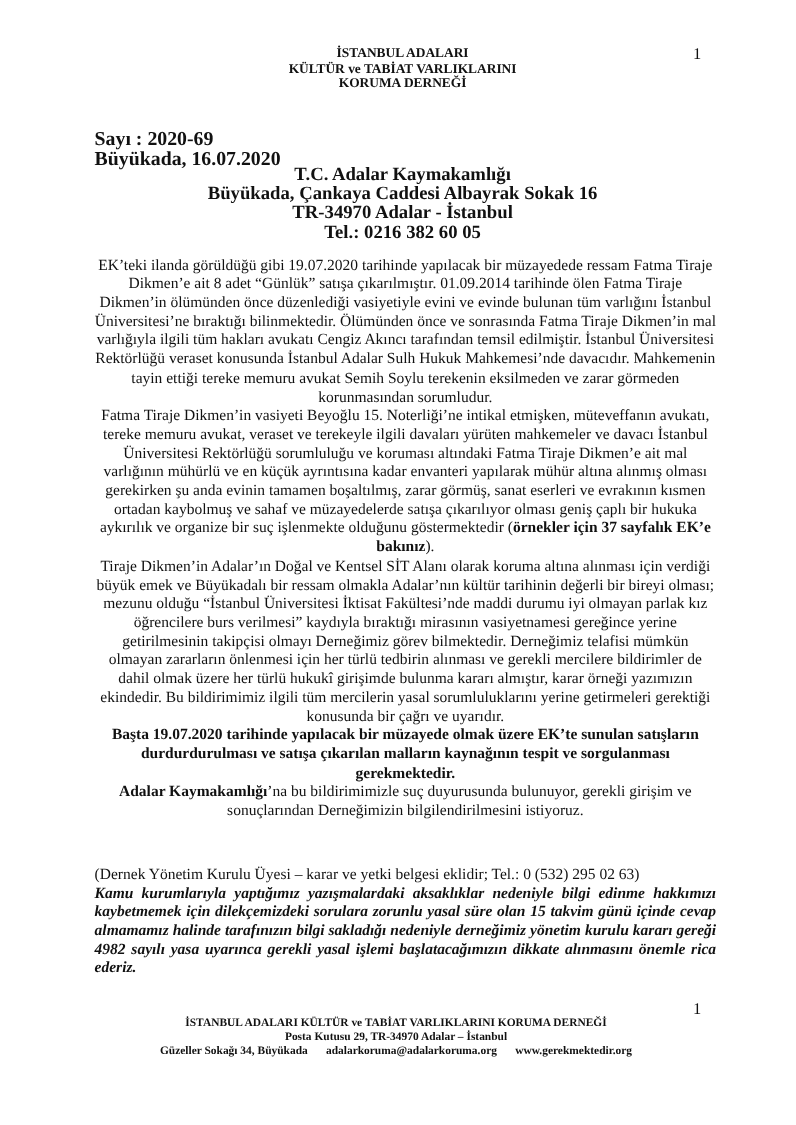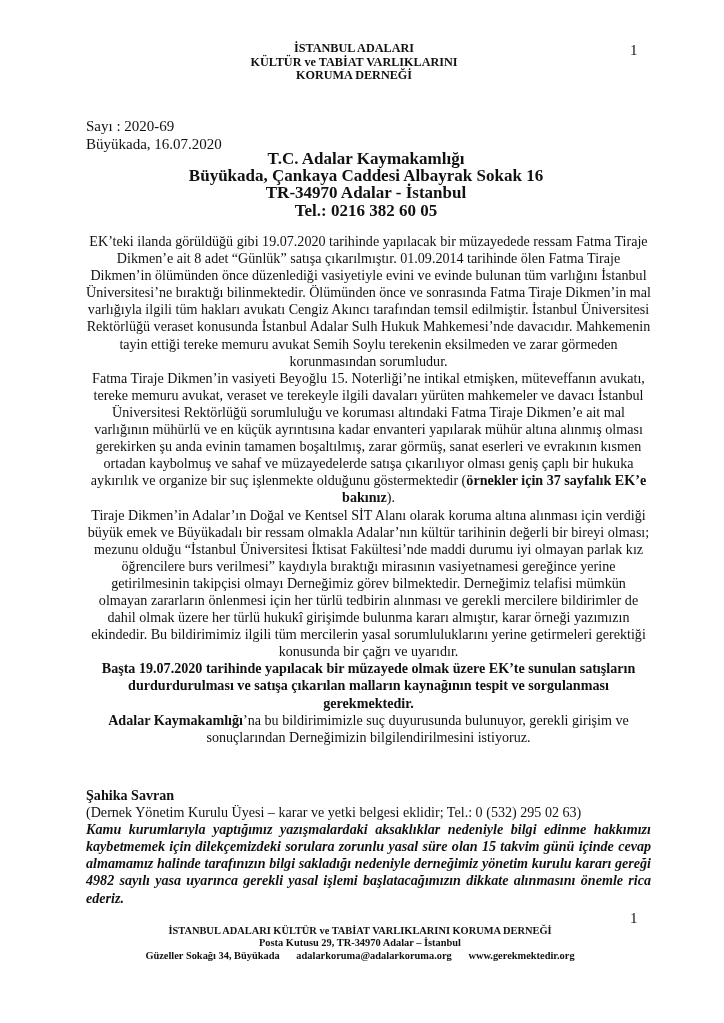--- a/index.html
+++ b/index.html
@@ -5,26 +5,26 @@
     html, body { margin: 0; padding: 0; background: #ffffff; }
     body {
       width: 724px; height: 1023px; position: relative; overflow: hidden;
       font-family: "Liberation Serif", "DejaVu Serif", serif;
       color: #111111;
     }
     .page-num { position: absolute; font-size: 15px; }
     .page-num.top { left: 630px; top: 42px; }
     .page-num.bottom { left: 630px; top: 910px; }
     .header {
-      position: absolute; left: 204px; top: 42px; width: 300px;
+      position: absolute; left: 216px; top: 42px; width: 300px;
       text-align: center; font-weight: bold; font-size: 12.2px; line-height: 13.5px;
     }
     .meta {
-      position: absolute; left: 86px; top: 118px; font-weight: normal;
-      font-size: 15px; line-height: 17.5px;
+      position: absolute; left: 86px; top: 118px; font-weight: bold;
+      font-size: 18px; line-height: 17.5px;
     }
     .recipient {
       position: absolute; left: 86px; top: 150px; width: 560px; text-align: center;
       font-weight: bold; font-size: 17px; line-height: 17.2px;
     }
     .body-text {
       position: absolute; left: 86px; top: 233px; width: 565px;
       font-size: 14.1px; line-height: 17.1px;
     }
     .body-text p { margin: 0; text-align: center; }
@@ -63,21 +63,20 @@
 
 <div class="body-text">
   <p>EK’teki ilanda görüldüğü gibi 19.07.2020 tarihinde yapılacak bir müzayedede ressam Fatma Tiraje Dikmen’e ait 8 adet “Günlük” satışa çıkarılmıştır. 01.09.2014 tarihinde ölen Fatma Tiraje Dikmen’in ölümünden önce düzenlediği vasiyetiyle evini ve evinde bulunan tüm varlığını İstanbul Üniversitesi’ne bıraktığı bilinmektedir. Ölümünden önce ve sonrasında Fatma Tiraje Dikmen’in mal varlığıyla ilgili tüm hakları avukatı Cengiz Akıncı tarafından temsil edilmiştir. İstanbul Üniversitesi Rektörlüğü veraset konusunda İstanbul Adalar Sulh Hukuk Mahkemesi’nde davacıdır. Mahkemenin tayin ettiği tereke memuru avukat Semih Soylu terekenin eksilmeden ve zarar görmeden korunmasından sorumludur.</p>
   <p><span>Fatma Tiraje Dikmen’in vasiyeti Beyoğlu 15. Noterliği’ne intikal etmişken, müteveffanın avukatı, tereke memuru avukat, veraset ve terekeyle ilgili davaları yürüten mahkemeler ve davacı İstanbul Üniversitesi Rektörlüğü sorumluluğu ve koruması altındaki Fatma Tiraje Dikmen’e ait mal varlığının mühürlü ve en küçük ayrıntısına kadar envanteri yapılarak mühür altına alınmış olması gerekirken şu anda evinin tamamen boşaltılmış, zarar görmüş, sanat eserleri ve evrakının kısmen ortadan kaybolmuş ve sahaf ve müzayedelerde satışa çıkarılıyor olması geniş çaplı bir hukuka aykırılık ve organize bir suç işlenmekte olduğunu göstermektedir (</span><span class="b">örnekler için 37 sayfalık EK’e bakınız</span><span>).</span></p>
   <p>Tiraje Dikmen’in Adalar’ın Doğal ve Kentsel SİT Alanı olarak koruma altına alınması için verdiği büyük emek ve Büyükadalı bir ressam olmakla Adalar’nın kültür tarihinin değerli bir bireyi olması; mezunu olduğu “İstanbul Üniversitesi İktisat Fakültesi’nde maddi durumu iyi olmayan parlak kız öğrencilere burs verilmesi” kaydıyla bıraktığı mirasının vasiyetnamesi gereğince yerine getirilmesinin takipçisi olmayı Derneğimiz görev bilmektedir. Derneğimiz telafisi mümkün olmayan zararların önlenmesi için her türlü tedbirin alınması ve gerekli mercilere bildirimler de dahil olmak üzere her türlü hukukî girişimde bulunma kararı almıştır, karar örneği yazımızın ekindedir. Bu bildirimimiz ilgili tüm mercilerin yasal sorumluluklarını yerine getirmeleri gerektiği konusunda bir çağrı ve uyarıdır.</p>
   <p class="b">Başta 19.07.2020 tarihinde yapılacak bir müzayede olmak üzere EK’te sunulan satışların durdurdurulması ve satışa çıkarılan malların kaynağının tespit ve sorgulanması gerekmektedir.</p>
   <p><span class="b">Adalar Kaymakamlığı</span><span>’na bu bildirimimizle suç duyurusunda bulunuyor, gerekli girişim ve sonuçlarından Derneğimizin bilgilendirilmesini istiyoruz.</span></p>
 </div>
 
 <div class="sign">
-  <p class="b">Şahika Savran</p>
   <p>(Dernek Yönetim Kurulu Üyesi – karar ve yetki belgesi eklidir; Tel.: 0 (532) 295 02 63)</p>
   <p class="notice">Kamu kurumlarıyla yaptığımız yazışmalardaki aksaklıklar nedeniyle bilgi edinme hakkımızı kaybetmemek için dilekçemizdeki sorulara zorunlu yasal süre olan 15 takvim günü içinde cevap almamamız halinde tarafınızın bilgi sakladığı nedeniyle derneğimiz yönetim kurulu kararı gereği 4982 sayılı yasa uyarınca gerekli yasal işlemi başlatacağımızın dikkate alınmasını önemle rica ederiz.</p>
 </div>
 
 <div class="page-num bottom">1</div>
 
 <div class="footer">
   <div>İSTANBUL ADALARI KÜLTÜR ve TABİAT VARLIKLARINI KORUMA DERNEĞİ</div>
   <div>Posta Kutusu 29, TR-34970 Adalar – İstanbul</div>
   <div>

